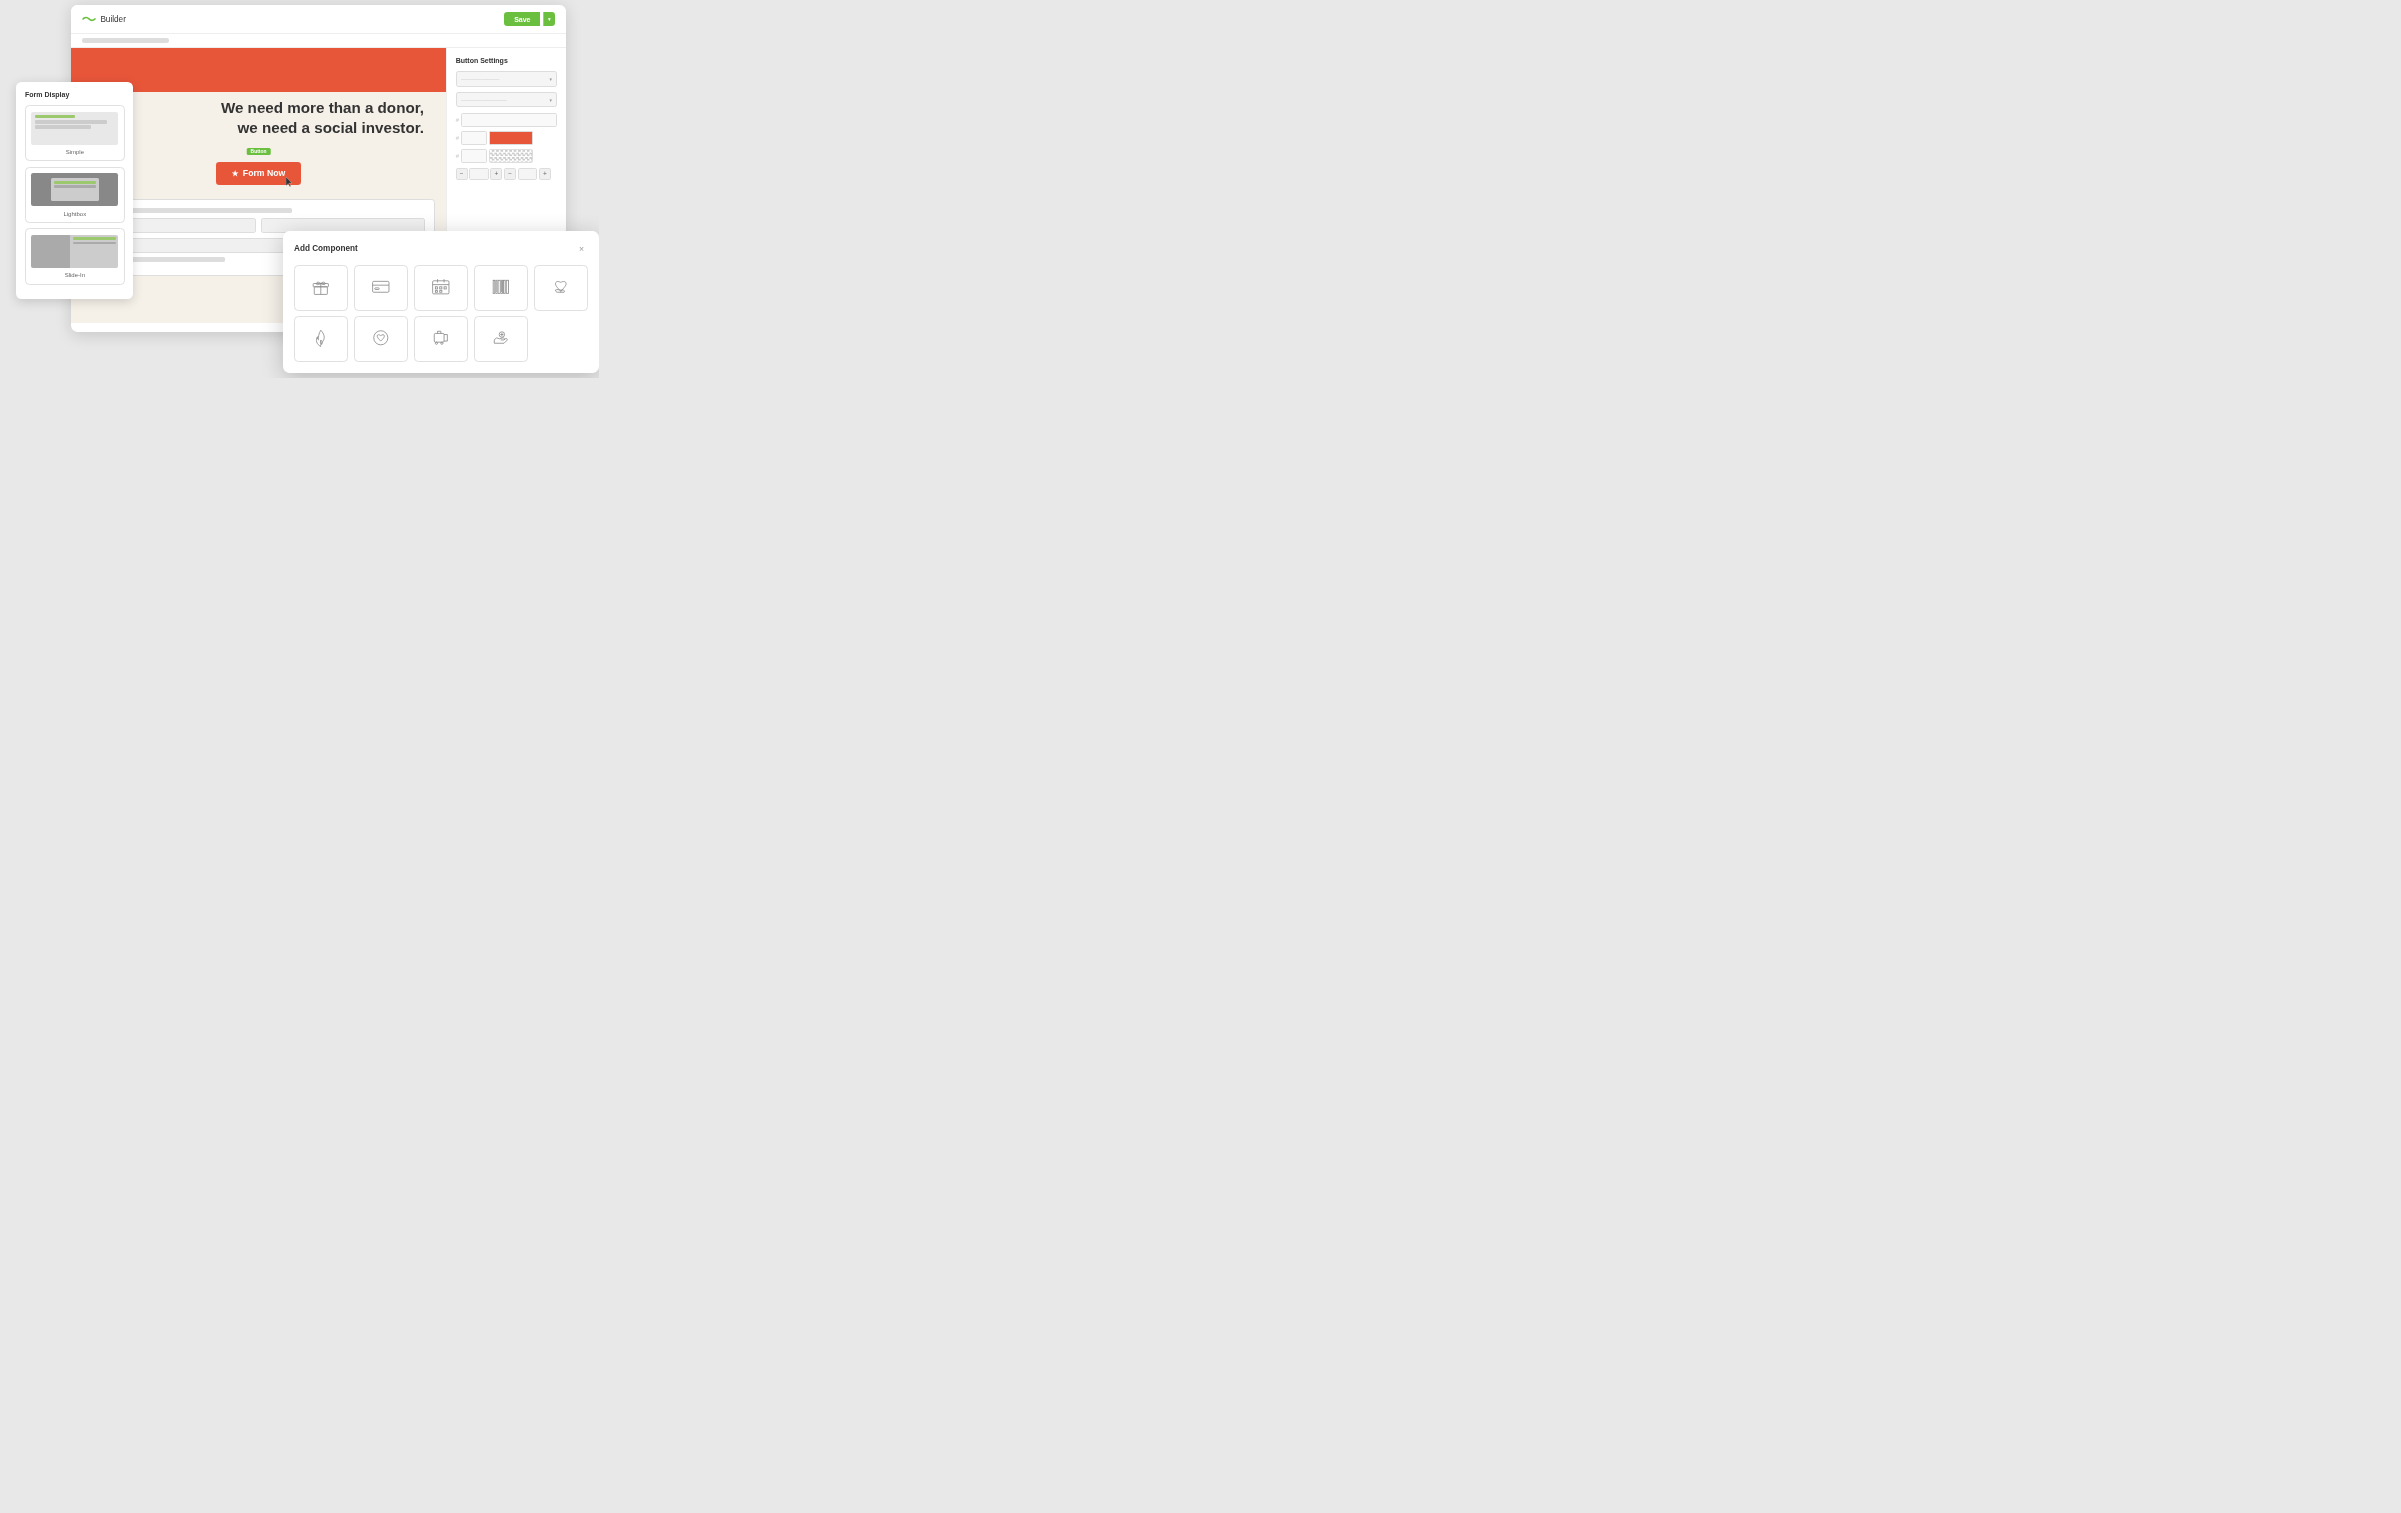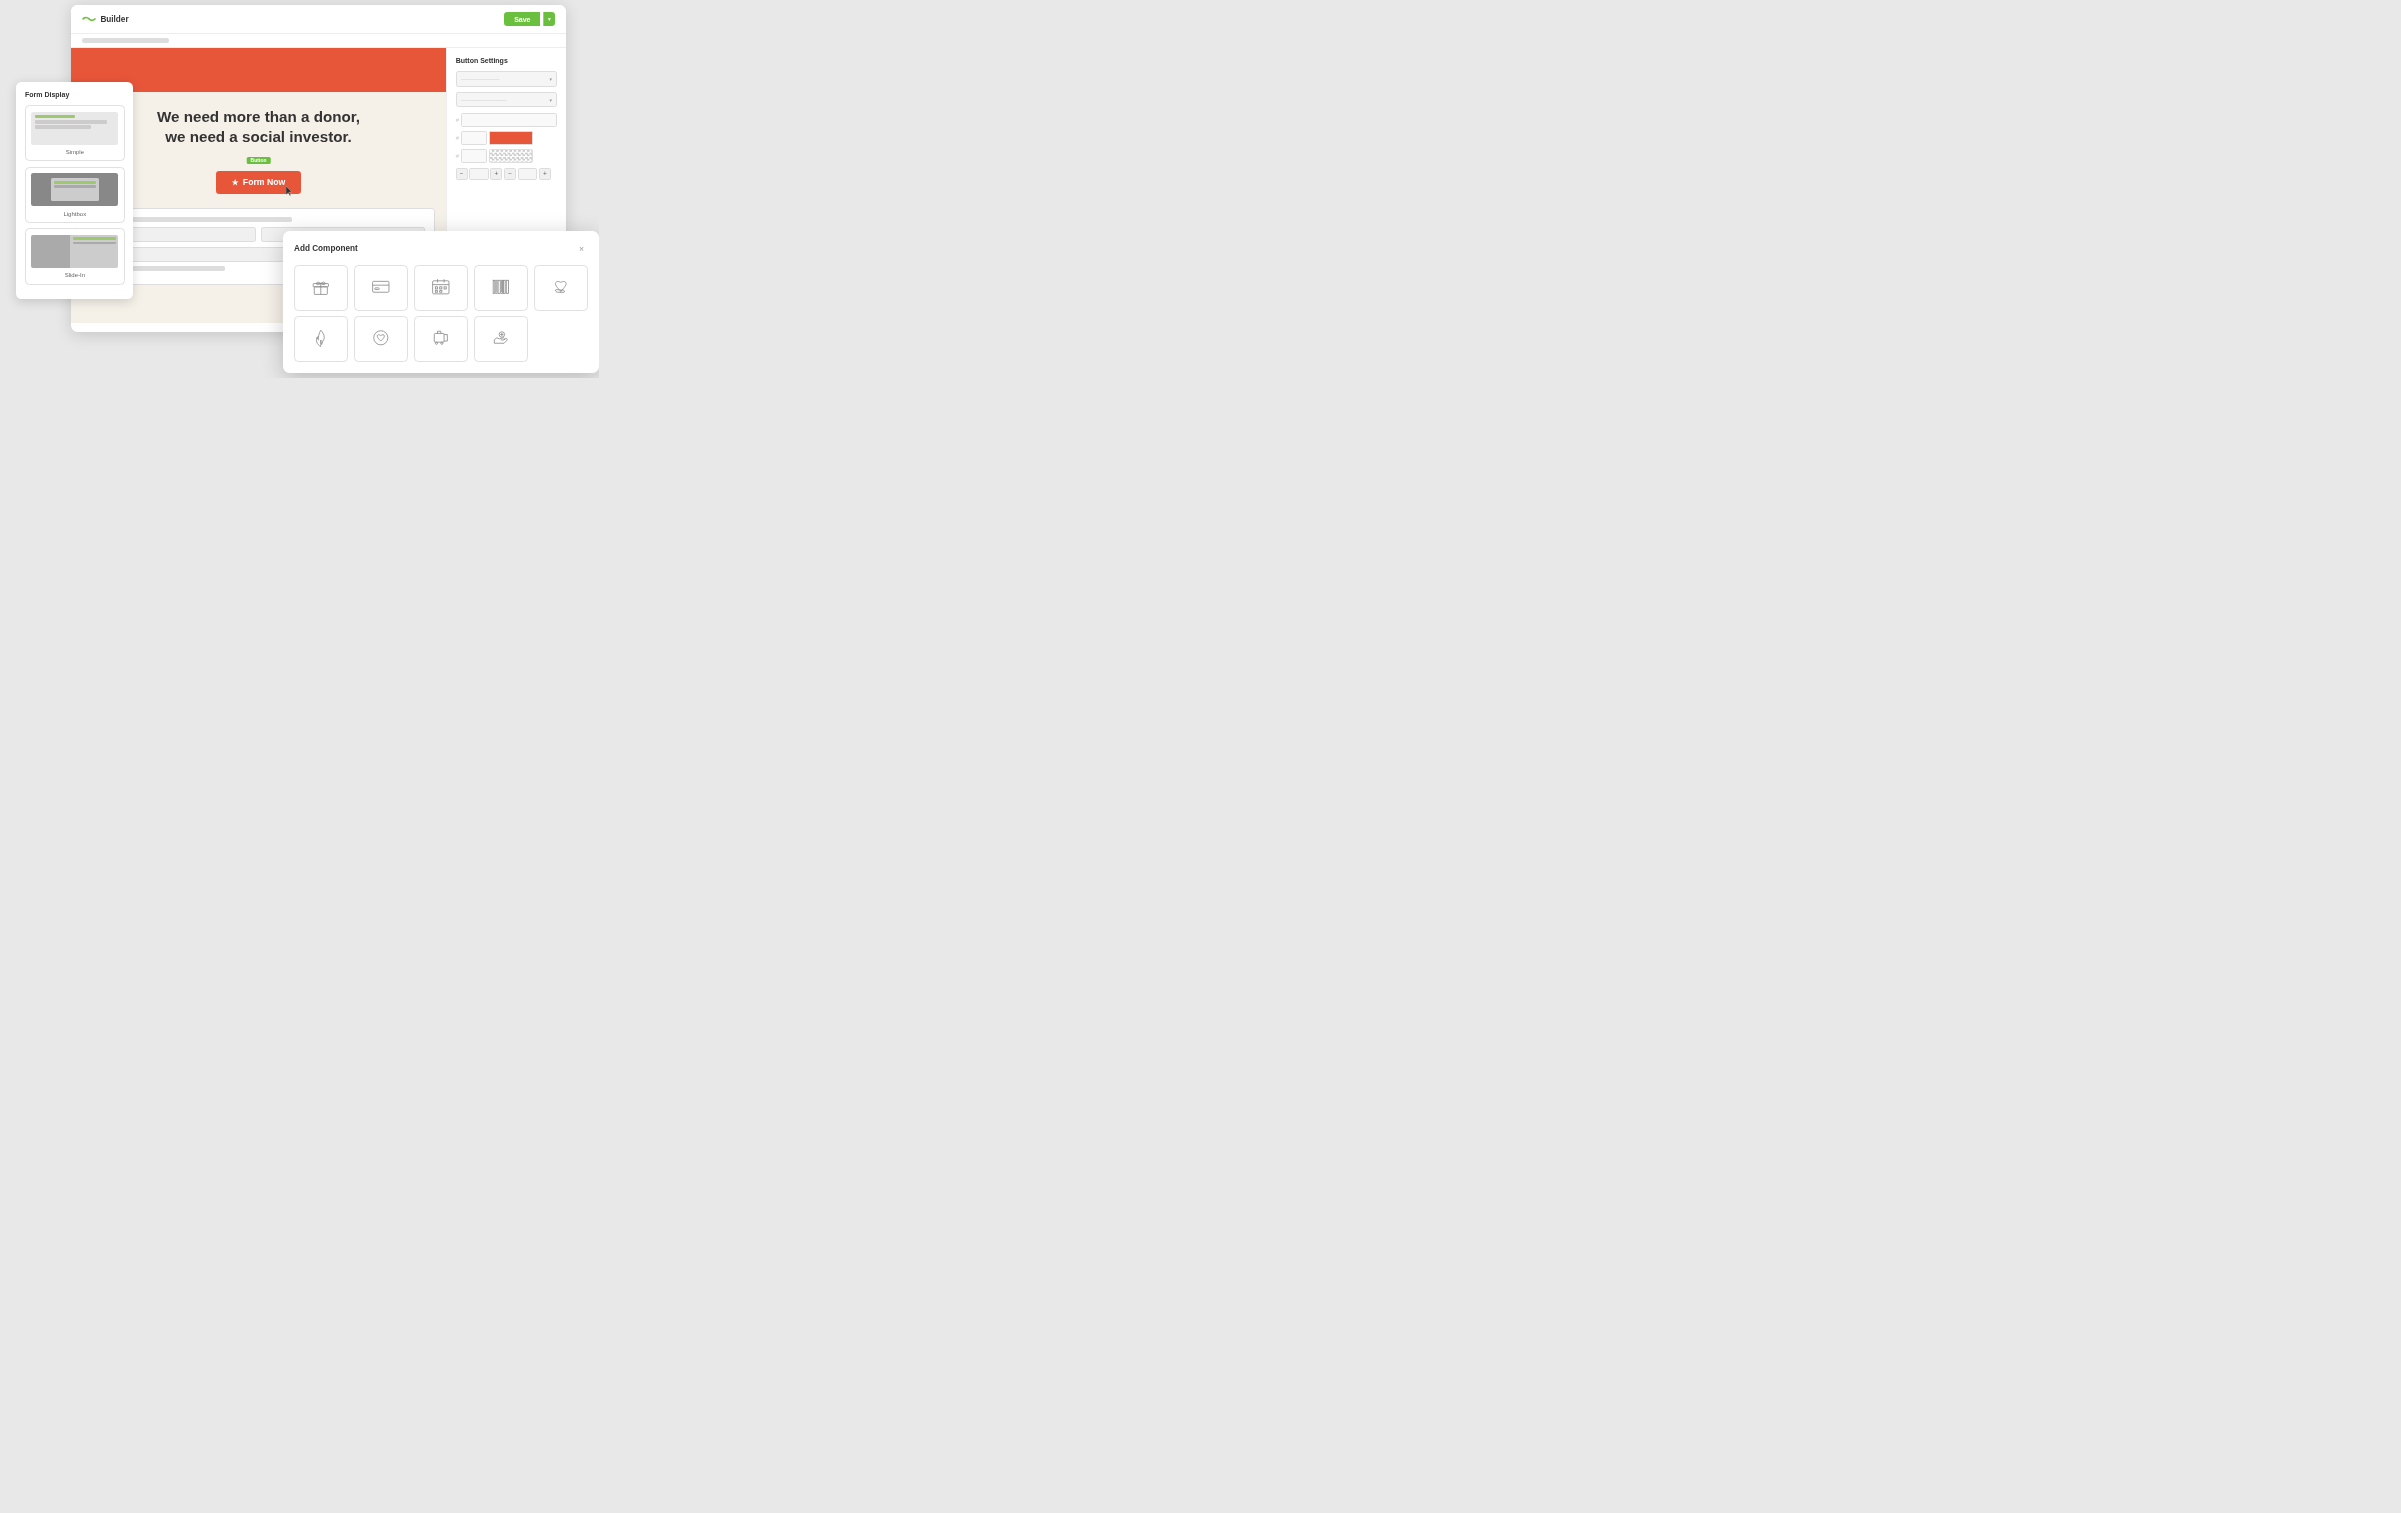--- a/index.html
+++ b/index.html
@@ -46,21 +46,21 @@
       position: relative;
     }
 
     .logo-icon svg {
       width: 14px;
       height: 9.8px;
     }
 
     .builder-title {
       font-size: 8.2px;
-      font-weight: 700;
+      font-weight: 400;
       color: #333;
     }
 
     .builder-actions {
       display: flex;
       align-items: center;
       gap: 2.2px;
     }
 
     .save-btn {
@@ -111,22 +111,22 @@
       position: relative;
     }
 
     .canvas-header-orange {
       background: #e8563a;
       height: 44px;
       width: 100%;
     }
 
     .canvas-hero-text {
-      text-align: center;
-      padding: 15px 22px 11px;
+      text-align: right;
+      padding: 6px 22px 11px;
       font-size: 15.2px;
       font-weight: 700;
       color: #333;
       line-height: 1.3;
     }
 
     .canvas-button-area {
       display: flex;
       justify-content: center;
       padding: 5.4px 0;

